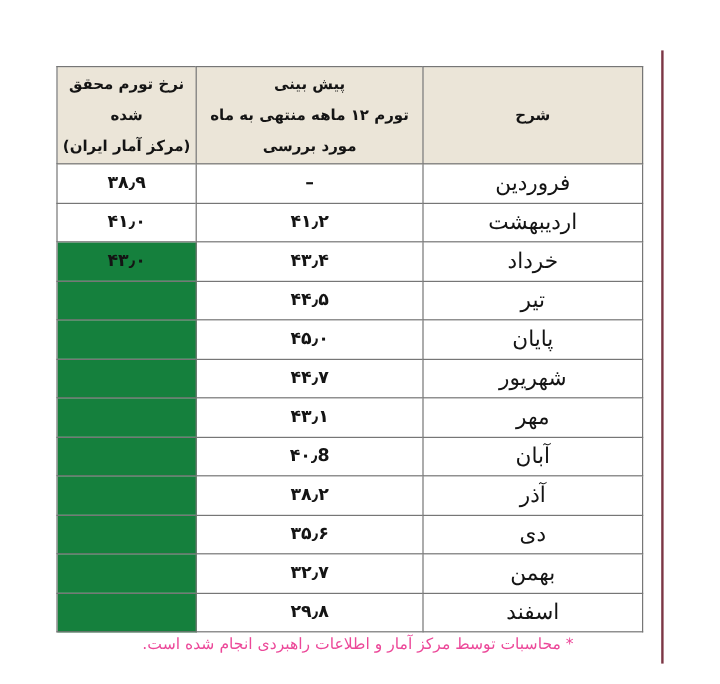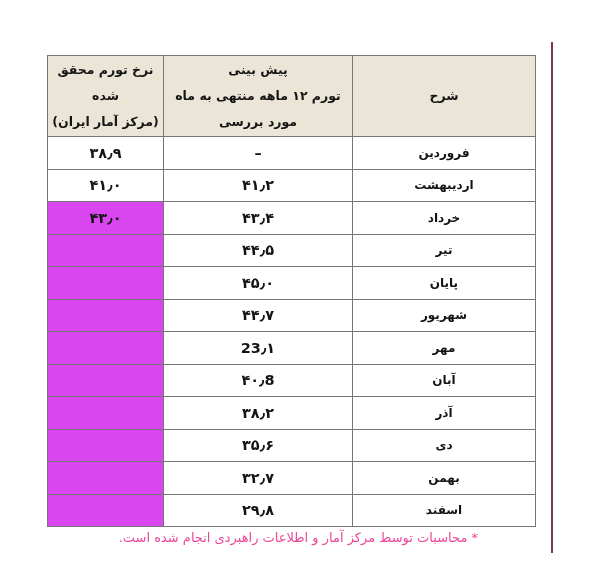--- a/index.html
+++ b/index.html
@@ -34,23 +34,23 @@
   table.inflation{border:1px solid #5e5e5e;}
   thead th{
     background:#ebe5d8;
     font-weight:bold;
     font-size:12.5px;
     line-height:26px;
     height:80px;
     white-space:pre-line;
   }
   tbody tr{height:32.5px;}
-  td.month{font-weight:bold;font-size:12px;}
+  td.month{font-weight:normal;font-size:18px;}
   td.val{font-weight:bold;font-size:14.5px;}
-  td.shaded{background:#d946ef;}
+  td.shaded{background:#15803d;}
   .footnote{
     position:absolute;top:530px;right:122px;
     font-size:13px;color:#ec4899;
     direction:rtl;white-space:nowrap;
   }
   .accent-line{
     position:absolute;left:551px;top:42px;
     width:2px;height:511px;
     background:#7c3645;
   }
@@ -104,21 +104,21 @@
       <td class="val">۴۵٫۰</td>
       <td class="val shaded"></td>
     </tr>
         <tr>
       <td class="month">شهریور</td>
       <td class="val">۴۴٫۷</td>
       <td class="val shaded"></td>
     </tr>
         <tr>
       <td class="month">مهر</td>
-      <td class="val">23٫۱</td>
+      <td class="val">۴۳٫۱</td>
       <td class="val shaded"></td>
     </tr>
         <tr>
       <td class="month">آبان</td>
       <td class="val">۴۰٫8</td>
       <td class="val shaded"></td>
     </tr>
         <tr>
       <td class="month">آذر</td>
       <td class="val">۳۸٫۲</td>

